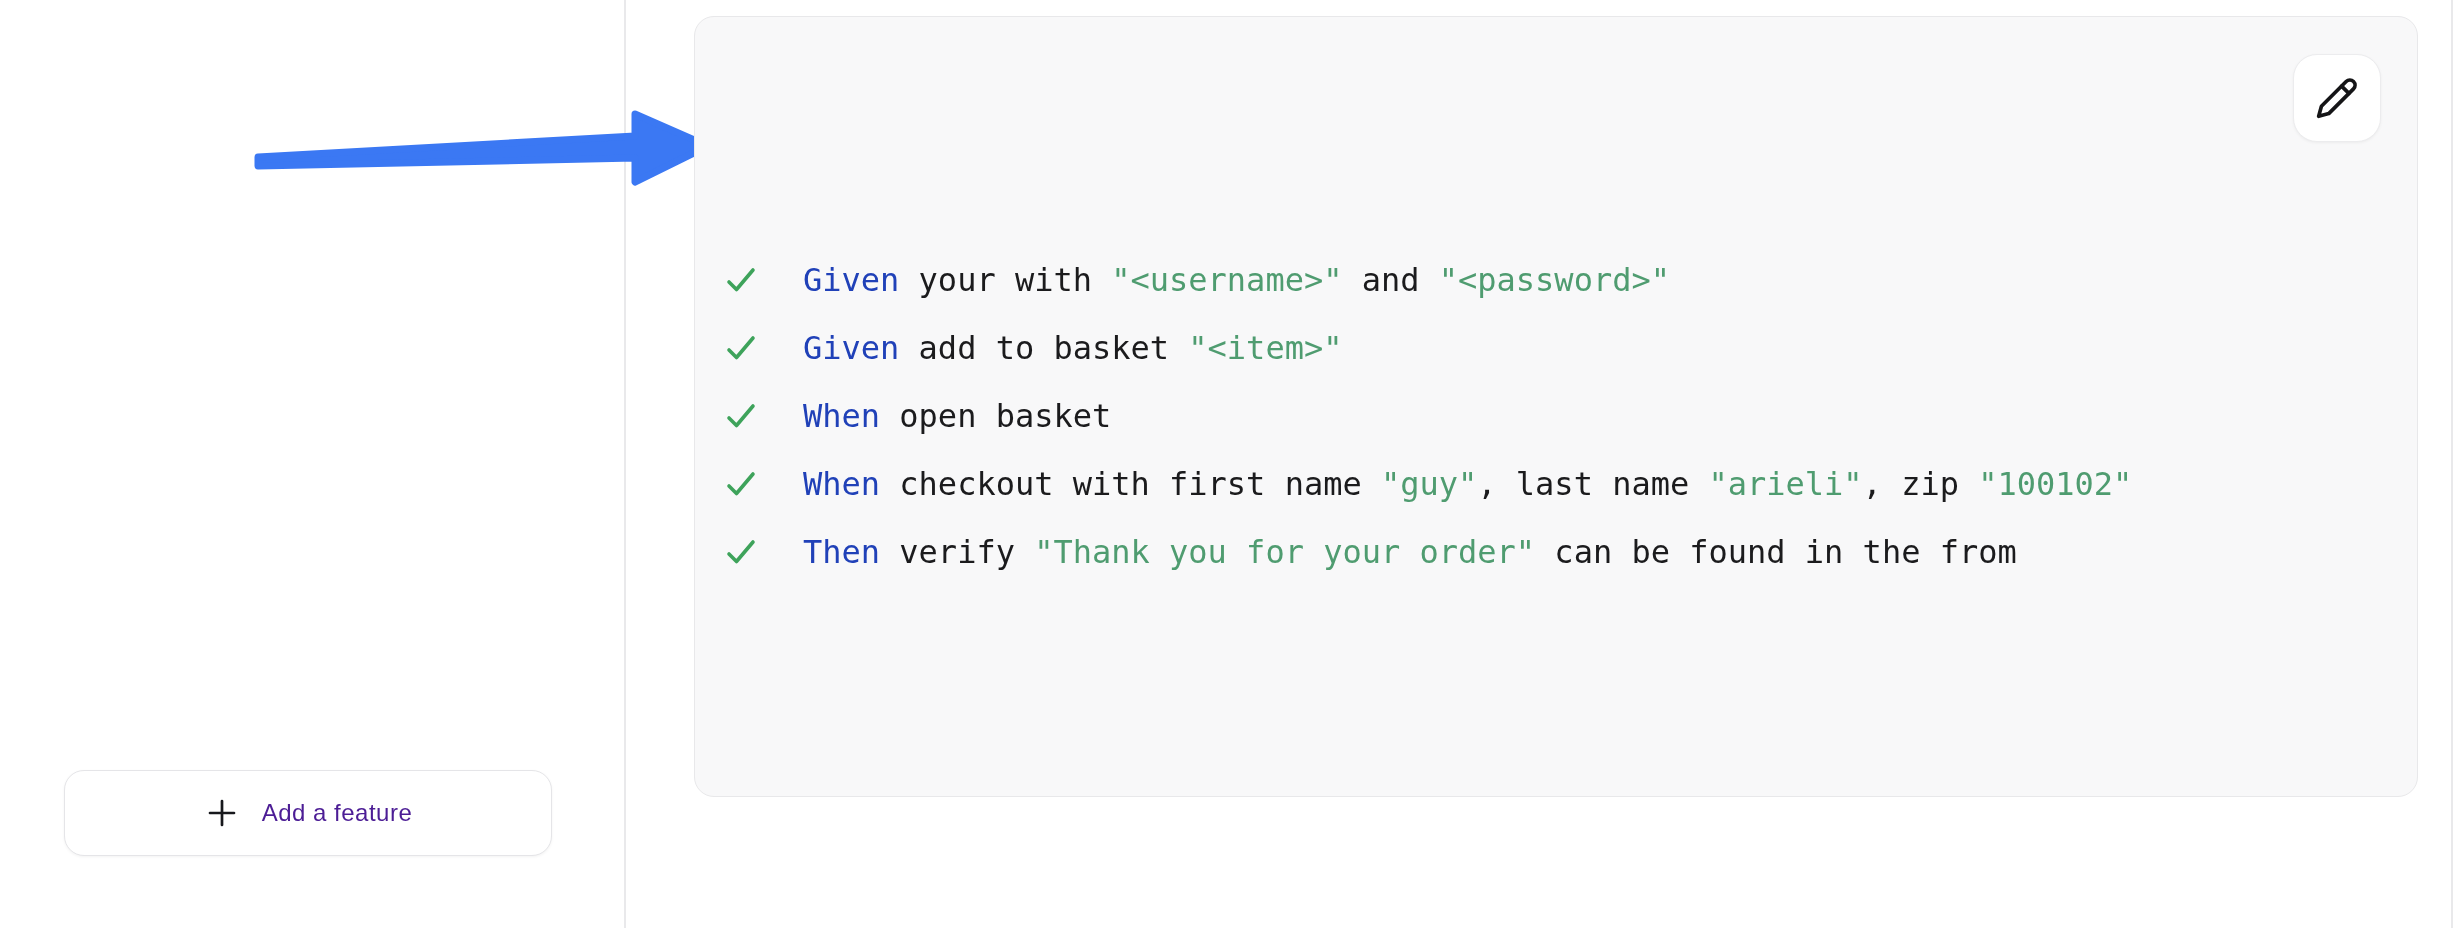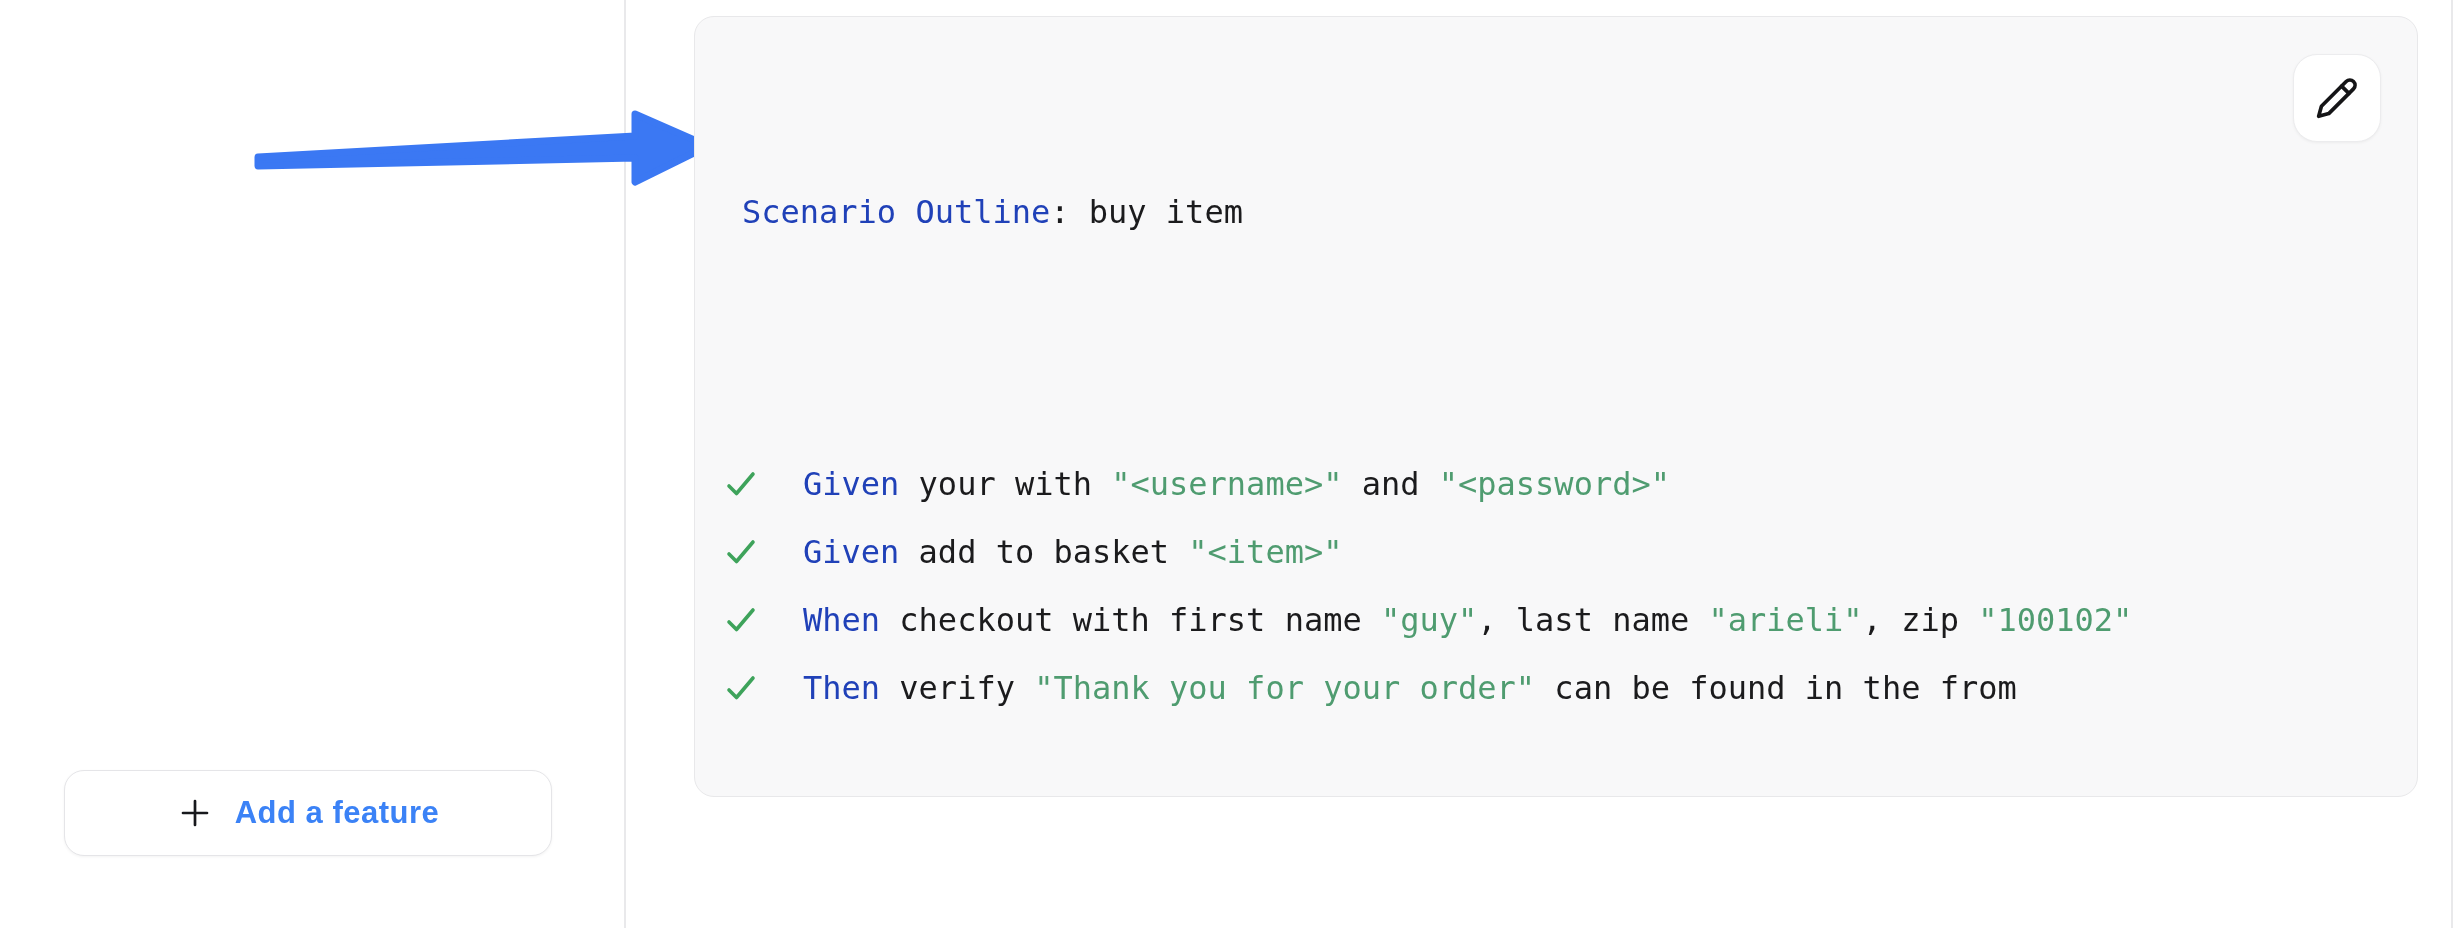--- a/index.html
+++ b/index.html
@@ -54,21 +54,21 @@
   
   .add-btn{
     position:absolute;left:64px;top:770px;width:488px;height:86px;
     background:#ffffff;border:1.5px solid #e5e5e8;border-radius:20px;
     display:flex;align-items:center;justify-content:center;gap:22px;
     box-shadow:0 1px 3px rgba(0,0,0,.05);
     cursor:pointer;
   }
   .add-btn .label{
     font-family:"Liberation Sans",sans-serif;
-    font-size:31px;font-weight:700;color:#3b82f6;letter-spacing:.5px;
+    font-size:24px;font-weight:400;color:#4c1d95;letter-spacing:.5px;
   }
 
   
   .arrow-annot{position:absolute;left:250px;top:100px;width:470px;height:95px;pointer-events:none;}
 </style>
 </head>
 <body>
 
 <div class="v-divider left"></div>
 <div class="v-divider right"></div>
@@ -86,27 +86,28 @@
 
 <div class="card">
   <button class="edit-btn">
     <svg width="44" height="44" viewBox="0 0 24 24" fill="none" stroke="#151517" stroke-width="2" stroke-linecap="round" stroke-linejoin="round">
       <path d="M17 3a2.828 2.828 0 1 1 4 4L7.5 20.5 2 22l1.5-5.5L17 3z"></path>
       <path d="M14.5 5.5l4 4"></path>
     </svg>
   </button>
 
   <div class="code">
-    <div class="line title"><span class="kw">Scenario Outline</span><span class="plain">: buy item</span></div>
 
     <div id="steps"><div class="line step"><svg class="check" viewBox="0 0 34 34" fill="none" stroke="var(--check)" stroke-width="3.6" stroke-linecap="round" stroke-linejoin="round">
             <path d="M5 19 L12.5 26.5 L29 7"></path>
           </svg><span class="kw">Given</span><span class="plain"> your with </span><span class="str">"&lt;username&gt;"</span><span class="plain"> and </span><span class="str">"&lt;password&gt;"</span></div><div class="line step"><svg class="check" viewBox="0 0 34 34" fill="none" stroke="var(--check)" stroke-width="3.6" stroke-linecap="round" stroke-linejoin="round">
             <path d="M5 19 L12.5 26.5 L29 7"></path>
           </svg><span class="kw">Given</span><span class="plain"> add to basket </span><span class="str">"&lt;item&gt;"</span></div><div class="line step"><svg class="check" viewBox="0 0 34 34" fill="none" stroke="var(--check)" stroke-width="3.6" stroke-linecap="round" stroke-linejoin="round">
+            <path d="M5 19 L12.5 26.5 L29 7"></path>
+          </svg><span class="kw">When</span><span class="plain"> open basket</span></div><div class="line step"><svg class="check" viewBox="0 0 34 34" fill="none" stroke="var(--check)" stroke-width="3.6" stroke-linecap="round" stroke-linejoin="round">
             <path d="M5 19 L12.5 26.5 L29 7"></path>
           </svg><span class="kw">When</span><span class="plain"> checkout with first name </span><span class="str">"guy"</span><span class="plain">, last name </span><span class="str">"arieli"</span><span class="plain">, zip </span><span class="str">"100102"</span></div><div class="line step"><svg class="check" viewBox="0 0 34 34" fill="none" stroke="var(--check)" stroke-width="3.6" stroke-linecap="round" stroke-linejoin="round">
             <path d="M5 19 L12.5 26.5 L29 7"></path>
           </svg><span class="kw">Then</span><span class="plain"> verify </span><span class="str">"Thank you for your order"</span><span class="plain"> can be found in the from</span></div></div>
 
     
 
     
   </div>
 </div>

